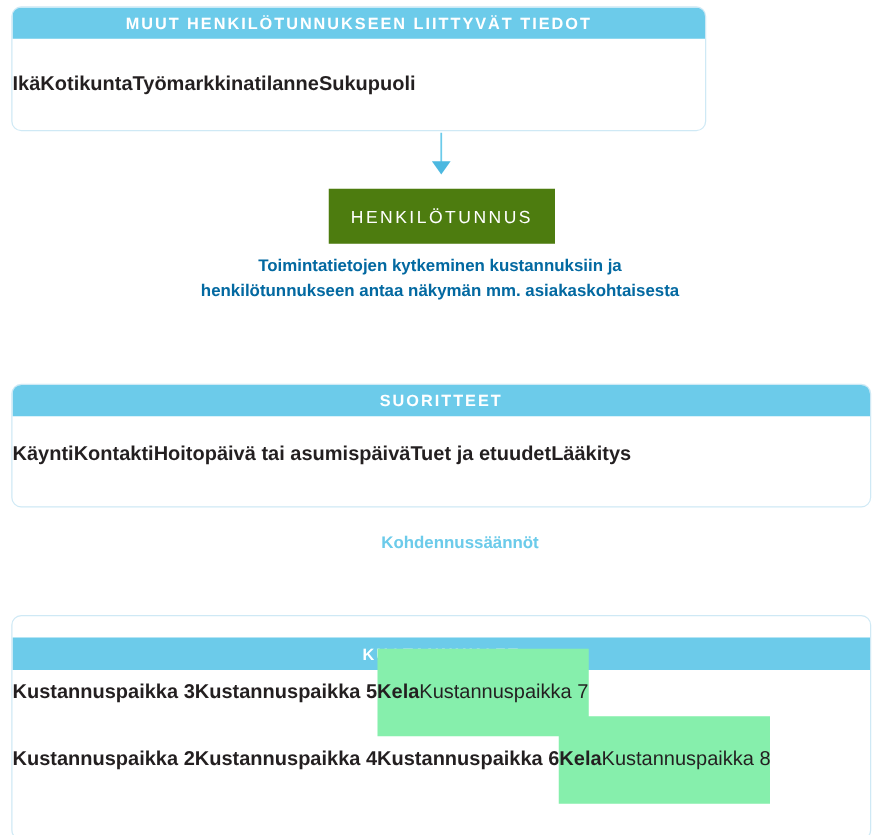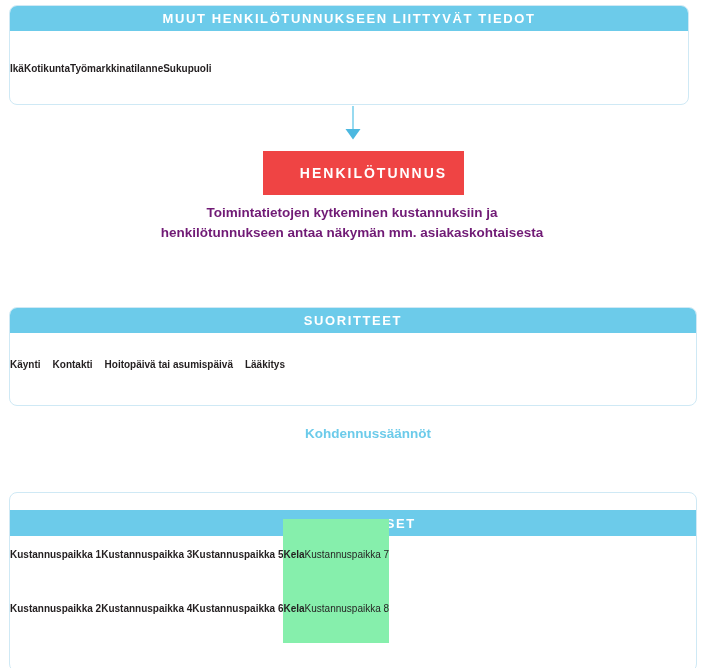--- a/index.html
+++ b/index.html
@@ -2,31 +2,31 @@
 <html><head>
 <meta charset="utf-8">
 <title>Kela diagram</title>
 <style>
   html,body{margin:0;padding:0;}
   body{width:704px;height:668px;background:#ffffff;font-family:"Liberation Sans",sans-serif;overflow:hidden;}
   .stage{position:relative;width:704px;height:668px;}
   .panel{position:absolute;background:#fff;border:1px solid #cfe9f5;border-radius:8px;box-sizing:border-box;overflow:hidden;}
   .bandhdr{position:absolute;background:#6ccbea;color:#fff;text-align:center;font-weight:700;font-size:13px;letter-spacing:1.6px;display:flex;align-items:center;justify-content:center;box-sizing:border-box;}
   .cellrow{position:absolute;display:flex;}
-  .cell{display:flex;align-items:center;justify-content:center;text-align:left;font-size:10px;font-weight:700;color:#231f20;box-sizing:border-box;}
-  .greenbox{position:absolute;background:#ef4444;color:#fff;display:flex;align-items:center;justify-content:center;font-weight:700;font-size:14px;letter-spacing:2px;padding-left:20px;}
-  .greentext{position:absolute;text-align:center;color:#701a75;font-weight:700;font-size:13.5px;line-height:20px;}
+  .cell{display:flex;align-items:center;justify-content:center;text-align:left;font-size:16px;font-weight:700;color:#231f20;box-sizing:border-box;}
+  .greenbox{position:absolute;background:#4d7c0f;color:#fff;display:flex;align-items:center;justify-content:center;font-weight:400;font-size:14px;letter-spacing:2px;}
+  .greentext{position:absolute;text-align:center;color:#0369a1;font-weight:700;font-size:13.5px;line-height:20px;}
 
   
-  #top-panel{left:9px;top:5px;width:680px;height:100px;padding-left:35px;}
+  #top-panel{left:9px;top:5px;width:556px;height:100px;padding-left:35px;}
   #top-panel .bandhdr{left:0;top:0;width:100%;height:25px;}
   #top-row{left:0;top:25px;width:100%;height:74px;}
   #services-panel{left:9px;top:307px;width:688px;height:99px;}
   #services-panel .bandhdr{left:0;top:0;width:100%;height:25px;}
-  #services-row{left:0;top:25px;width:100%;height:62px;gap:12px;}
+  #services-row{left:0;top:25px;width:100%;height:62px;}
   #costs-panel{left:9px;top:492px;width:688px;height:180px;}
   #costs-panel .bandhdr{left:0;top:17px;width:100%;height:26px;}
   #costs-row-1{left:0;top:26px;width:100%;height:70px;}
   #costs-row-2{left:0;top:80px;width:100%;height:70px;}
   #down-arrow{position:absolute;left:343px;top:106px;}
   #id-box{left:263px;top:151px;width:181px;height:44px;}
   #note{left:72px;top:203px;width:560px;}
   #rules-label{position:absolute;left:0;top:426px;width:704px;text-align:center;color:#6ccbea;font-weight:700;font-size:13.5px;margin-left:16px;}
   #up-arrows{position:absolute;left:0;top:455px;width:704px;height:40px;}
   .cell.kela{background:#86efac;flex-direction:row;}
@@ -61,32 +61,32 @@
     <div>Toimintatietojen kytkeminen kustannuksiin ja</div>
     <div>henkilötunnukseen antaa näkymän mm. asiakaskohtaisesta</div>
   </div>
 
   <div class="panel" id="services-panel">
     <div class="bandhdr">SUORITTEET</div>
     <div class="cellrow" id="services-row">
       <div class="cell">Käynti</div>
       <div class="cell">Kontakti</div>
       <div class="cell">Hoitopäivä tai asumispäivä</div>
+      <div class="cell">Tuet ja etuudet</div>
       <div class="cell">Lääkitys</div>
     </div>
   </div>
 
   <div id="rules-label">Kohdennussäännöt</div>
 
   <div id="up-arrows"></div>
 
   <div class="panel" id="costs-panel">
     <div class="bandhdr">KUSTANNUKSET</div>
     <div class="cellrow" id="costs-row-1">
-      <div class="cell">Kustannuspaikka 1</div>
       <div class="cell">Kustannuspaikka 3</div>
       <div class="cell">Kustannuspaikka 5</div>
       <div class="cell kela">
         <span class="kela-title">Kela</span>
         <span class="kela-sub">Kustannuspaikka 7</span>
       </div>
     </div>
     <div class="cellrow" id="costs-row-2">
       <div class="cell">Kustannuspaikka 2</div>
       <div class="cell">Kustannuspaikka 4</div>

